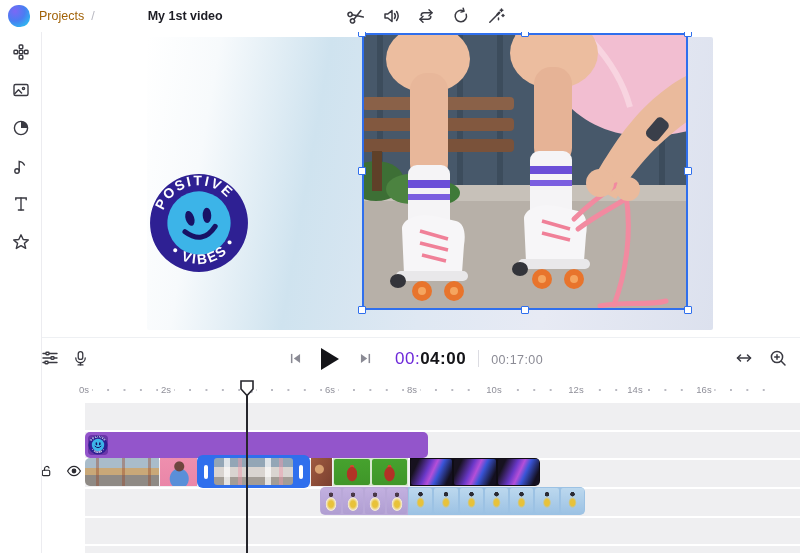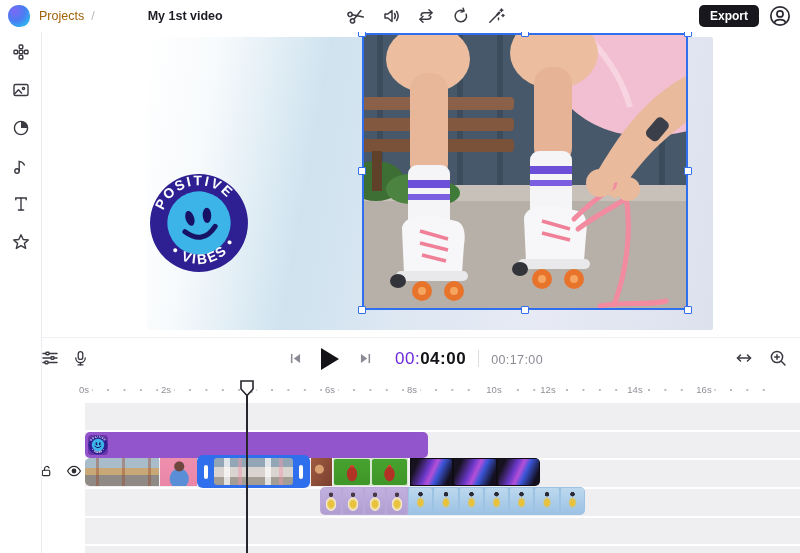--- a/index.html
+++ b/index.html
@@ -229,30 +229,20 @@
         <svg width="18" height="18" viewBox="0 0 18 18" fill="none" stroke="currentColor" stroke-width="1.5" stroke-linecap="round">
           <path d="M2.8,15.2 L10.5,7.5"></path>
             <path d="M10.5,7.5 l1.8,-1.8" stroke-width="2.4"></path>
           <path d="M14.5,2 v2.6 M13.2,3.3 h2.6"></path>
             <path d="M16,7.5 v2 M15,8.5 h2"></path>
             <path d="M11.5,11 v1.8"></path>
         </svg>
       </button>
     </div>
 
-    <div class="top-right">
-      <button class="export-btn">Export</button>
-      <button class="avatar-btn">
-        <svg width="22" height="22" viewBox="0 0 18 18" fill="none" stroke="currentColor" stroke-width="1.4" stroke-linecap="round">
-          <circle cx="9" cy="9" r="7.5"></circle>
-            <circle cx="9" cy="7.3" r="2.5"></circle>
-          <path d="M4.6,14.2 c1,-3 7.8,-3 8.8,0"></path>
-        </svg>
-      </button>
-    </div>
   </header>
 
   <aside class="sidebar">
     <button class="side-btn">
       <svg width="18" height="18" viewBox="0 0 18 18" fill="none" stroke="currentColor" stroke-width="1.4">
         <rect x="7.2" y="2" width="3.6" height="3.6" rx="0.8"></rect>
           <rect x="2" y="7.2" width="3.6" height="3.6" rx="0.8"></rect>
         <rect x="7.2" y="7.2" width="3.6" height="3.6" rx="0.8"></rect>
           <rect x="12.4" y="7.2" width="3.6" height="3.6" rx="0.8"></rect>
         <rect x="7.2" y="12.4" width="3.6" height="3.6" rx="0.8"></rect>
@@ -382,21 +372,21 @@
       </div>
 
       <div class="ruler">
         <div class="ruler-dots"></div>
         <span class="ruler-label" style="left:84px">0s</span>
         <span class="ruler-label" style="left:166px">2s</span>
         <span class="ruler-label" style="left:248px">4s</span>
         <span class="ruler-label" style="left:330px">6s</span>
         <span class="ruler-label" style="left:412px">8s</span>
         <span class="ruler-label" style="left:494px">10s</span>
-        <span class="ruler-label" style="left:548px">12s</span>
+        <span class="ruler-label" style="left:576px">12s</span>
         <span class="ruler-label" style="left:635px">14s</span>
         <span class="ruler-label" style="left:704px">16s</span>
       </div>
 
       <div class="tracks">
         <div class="trow" style="top:2px;height:27px"></div>
         <div class="trow" style="top:31px;height:26px"></div>
         <div class="trow" style="top:59px;height:27px"></div>
         <div class="trow" style="top:88px;height:27px"></div>
         <div class="trow" style="top:117px;height:26px"></div>

